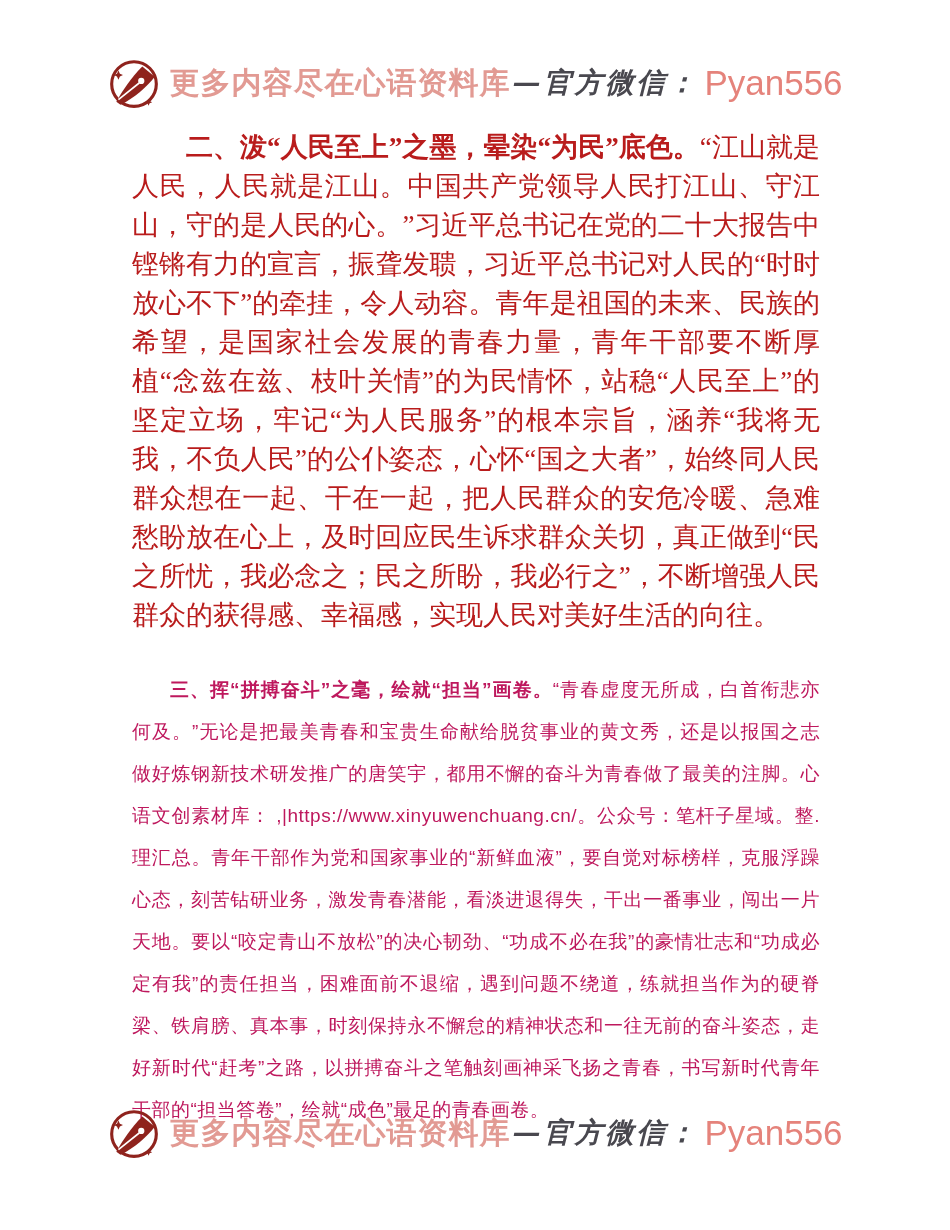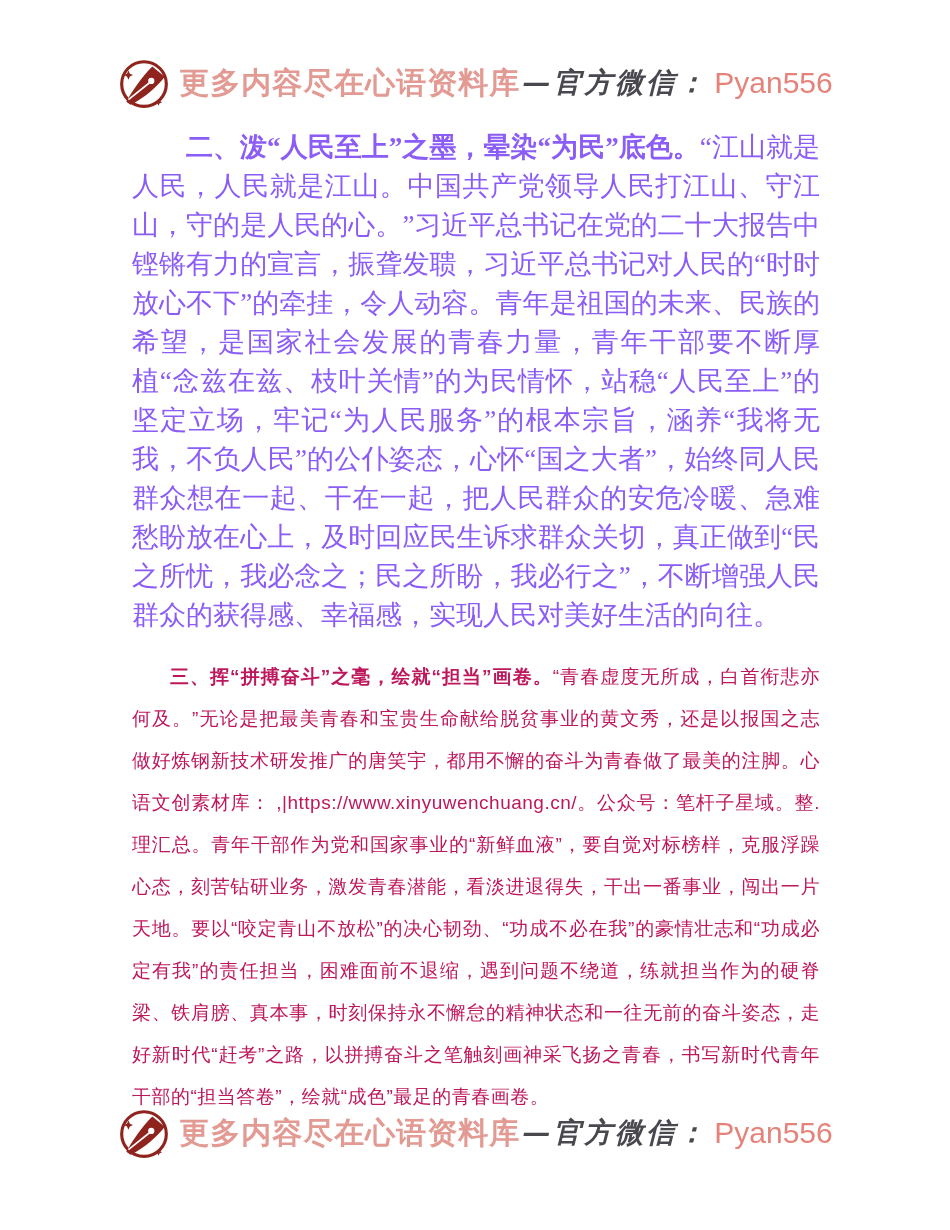--- a/index.html
+++ b/index.html
@@ -24,39 +24,39 @@
     color: #e29a93; font-size: 30px; font-weight: bold;
     font-family: "Liberation Serif", "DejaVu Serif", serif;
     letter-spacing: 1px;
   }
   .wlabel {
     color: #49484f; font-size: 28px; font-style: italic; font-weight: bold;
     font-family: "DejaVu Serif", "Liberation Serif", serif;
     margin-left: 2px; letter-spacing: 3px;
   }
   .wid {
-    color: #e5837b; font-size: 30px;
+    color: #e5837b; font-size: 35px;
     font-family: "Liberation Sans", "DejaVu Sans", sans-serif;
     margin-left: 6px;
   }
 
   
   .content { position: absolute; left: 132px; right: 130px; top: 128px; }
 
   .para {
     margin: 0;
     text-align: justify;
     text-indent: 2em;
   }
   .para.kai {
     font-family: "Liberation Serif", "DejaVu Serif", serif;
-    color: #8b5cf6;
+    color: #b91c1c;
     font-size: 27px;
     line-height: 39px;
-    margin-bottom: 21px;
+    margin-bottom: 34px;
   }
   .para.hei {
     font-family: "Liberation Sans", "DejaVu Sans", sans-serif;
     color: #be185d;
     font-size: 19px;
     line-height: 42px;
     letter-spacing: 0.5px;
   }
   .lead { font-weight: bold; }
 </style>

